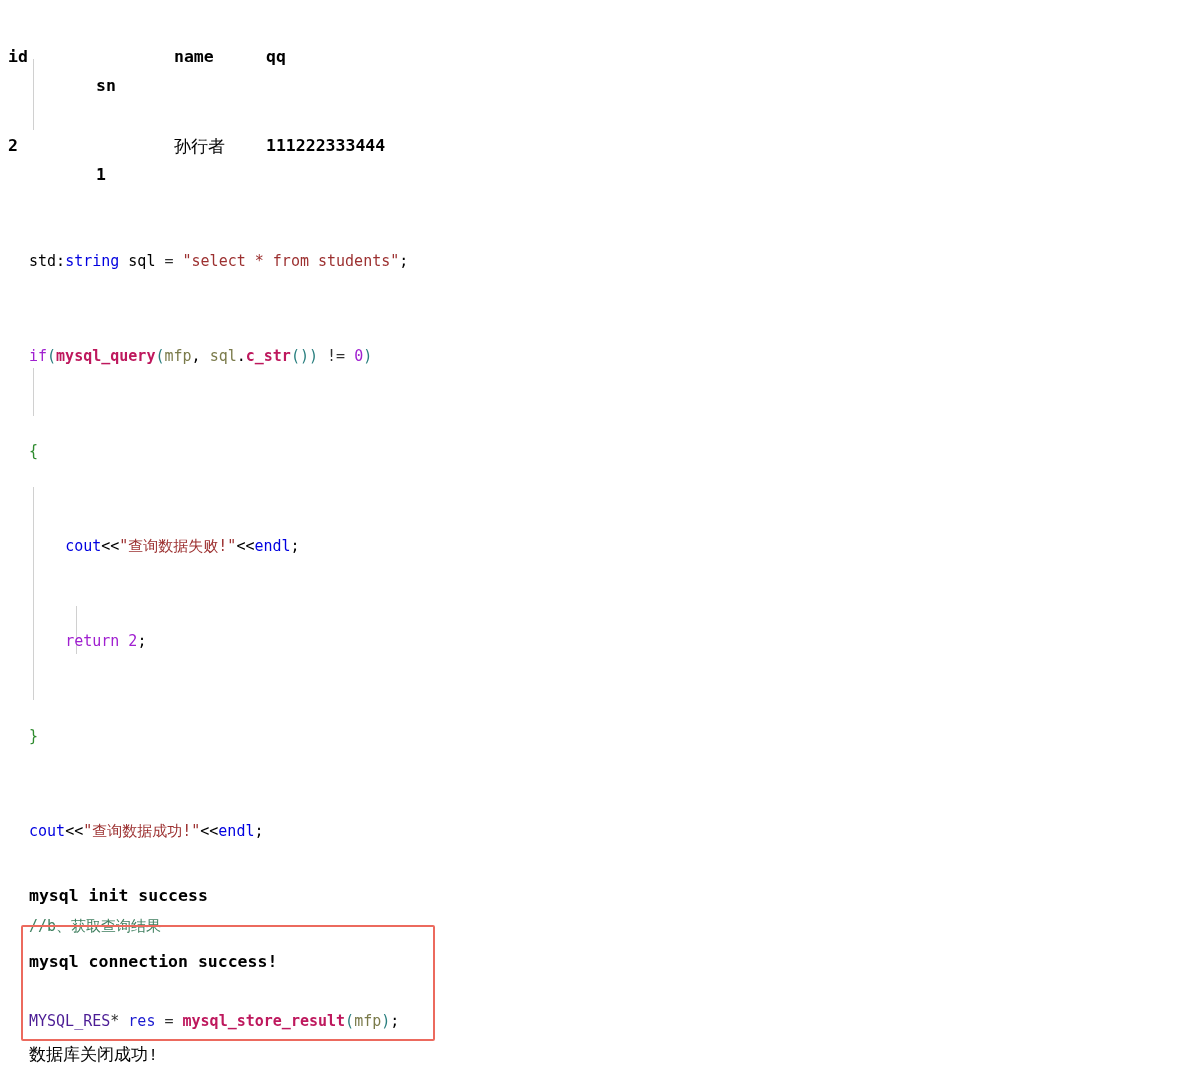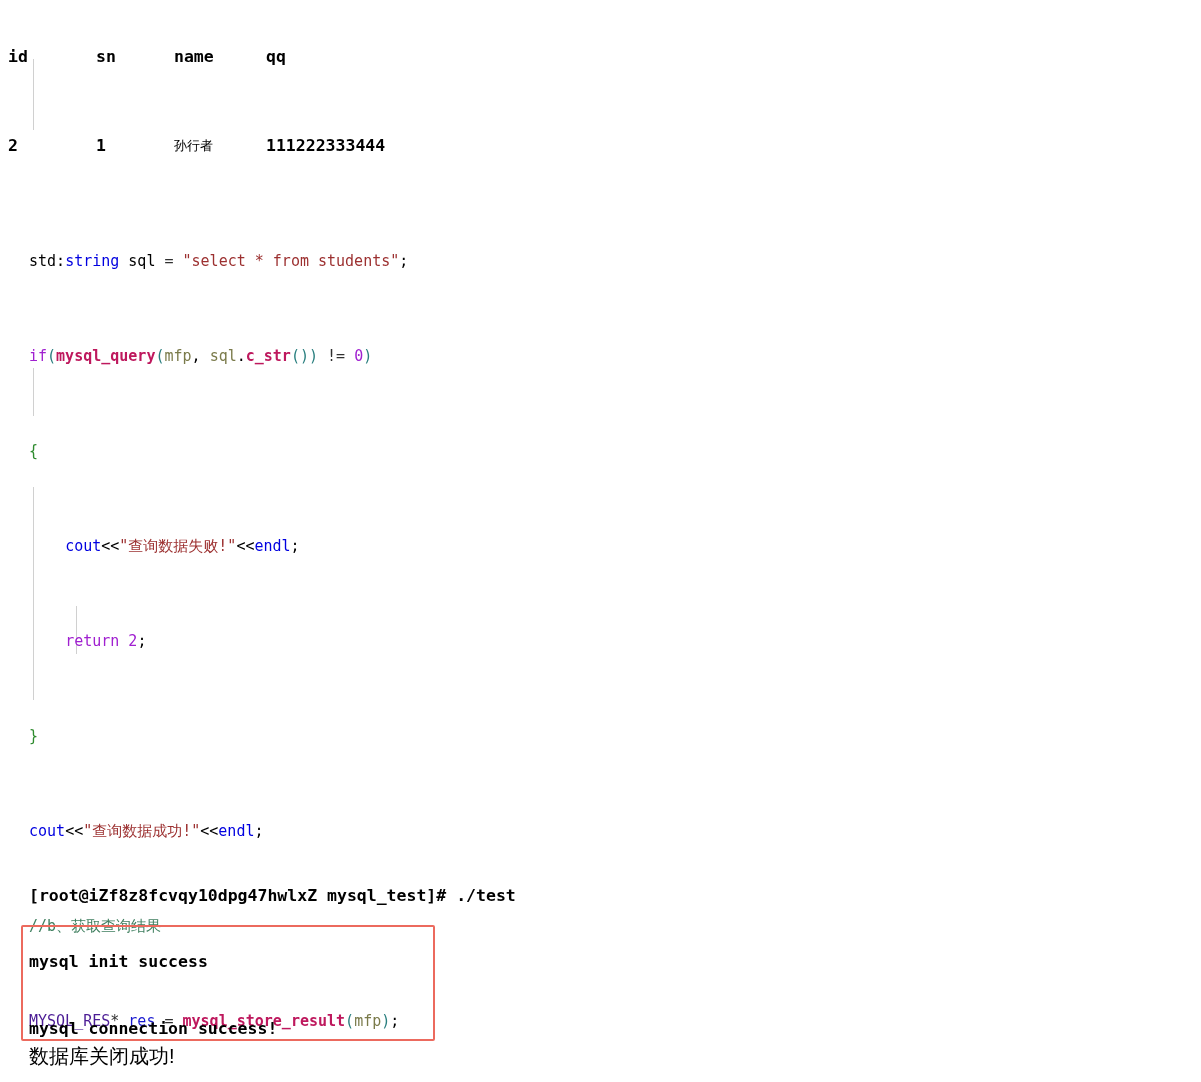--- a/index.html
+++ b/index.html
@@ -84,35 +84,35 @@
     top: 1px;
     font-size: 16.5px;
     line-height: 22.3px;
     font-weight: bold;
     color: #000;
     white-space: pre;
   }
   .res-row { height: 22.3px; white-space: pre; display: block; }
   .cell { display: inline-block; vertical-align: top; }
   .c-id   { width: 88px; }
-  .c-sn   { width: 78px; }
+  .c-sn   { width: 78px; margin-top: 29px; }
   .c-name { width: 92px; }
   .c-qq   { width: 150px; }
   .cjk-cell {
     font-family: "DejaVu Sans", "Liberation Sans", sans-serif;
     font-weight: normal;
-    font-size: 13px;
+    font-size: 17px;
   }
 
   #closing-line {
     position: absolute;
     left: 29px;
     top: 1043px;
-    font-family: Liberation Sans, sans-serif;
-    font-size: 20px;
+    font-family: Liberation Mono, monospace;
+    font-size: 17px;
     color: #000;
   }
 </style>
 </head>
 <body>
 
 <div id="code-block">
 
   
   <div class="guide" style="left:4px; top:23px; height:71px;"></div>
@@ -182,21 +182,20 @@
 
   
 
   
 
   
 
 </div>
 
 <div id="terminal-output">
-  <div class="term-line">[root@iZf8z8fcvqy10dpg47hwlxZ mysql_test]# ./test</div>
   <div class="term-line">mysql init success</div>
   <div class="term-line">mysql connection success!</div>
   
 </div>
 
 <div id="result-box" style="border-color: rgb(236, 106, 94);"></div>
 
 <div id="result-table">
   <div class="res-row"><span class="cell c-id">id</span><span class="cell c-sn">sn</span><span class="cell c-name">name</span><span class="cell c-qq">qq</span></div>
 

